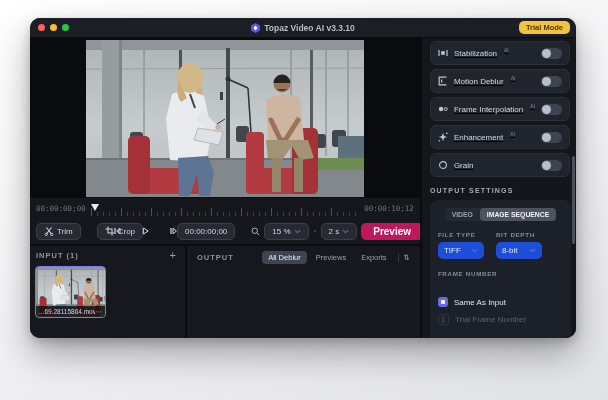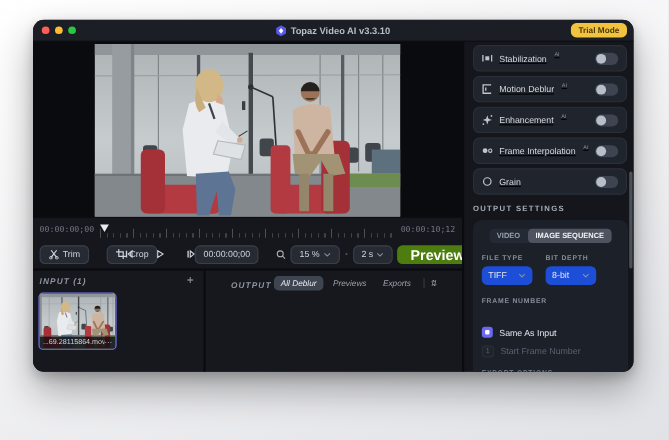--- a/index.html
+++ b/index.html
@@ -45,34 +45,34 @@
   
   .toolbar { height:26px; display:flex; align-items:center; padding:0 6px; gap:16px; position:relative; flex:0 0 auto; }
   .btn { display:inline-flex; align-items:center; gap:3px; background:#262a33; border:1px solid #3a404b; border-radius:5px;
     padding:0 7px; height:17px; font-size:8px; color:#d2d6dd; white-space:nowrap; }
   .chipsep { width:2px; height:2px; border-radius:50%; background:#4a505b; margin:0 1px; }
   .transport { position:absolute; left:0; right:160px; display:flex; justify-content:center; gap:16px; pointer-events:none; }
   .transport > * { pointer-events:auto; }
   .tbtn { width:12px; height:12px; display:flex; align-items:center; justify-content:center; }
   .rightctl { margin-left:auto; display:flex; align-items:center; gap:4px; }
   .chev { width:7px; height:5px; }
-  .previewbtn { background:#4d7c0f; border-radius:5px; height:17px; padding:0 12px; display:flex; align-items:center;
-    color:#fff; font-size:13px; font-weight:bold; }
+  .previewbtn { background:#be185d; border-radius:5px; height:17px; padding:0 12px; display:flex; align-items:center;
+    color:#fff; font-size:10px; font-weight:bold; }
   
   .panels { flex:1; border-top:2px solid #0a0b0f; display:flex; min-height:0; background:#16181e; }
   .inpanel { width:157px; border-right:2px solid #0a0b0f; padding:3px 4px; }
-  .panelhead { display:flex; align-items:flex-end; justify-content:space-between; padding:2px 2px;font-style:italic; }
+  .panelhead { display:flex; align-items:center; justify-content:space-between; padding:2px 2px; }
   .ptitle { font-size:7.5px; font-weight:bold; letter-spacing:1px; color:#8e949f; }
   .addbtn { font-size:11px; color:#9aa0aa; line-height:9px; padding:0 3px; }
   .thumb { margin:4px 0 0 1px; width:71px; height:52px; border:1.5px solid #7a78f7; border-radius:4px; overflow:hidden; position:relative; background:#0a0b0f; }
   .thumbname { position:absolute; left:0; right:0; bottom:0; height:11px; background:rgba(8,10,14,.78);
     display:flex; align-items:center; justify-content:space-between; padding:0 3px; }
   .fname { font-size:6.5px; color:#ced3da; white-space:nowrap; overflow:hidden; }
   .fmenu { font-size:7px; color:#ced3da; }
-  .outpanel { flex:1; padding:3px 21px; }
+  .outpanel { flex:1; padding:3px 8px; }
   .tabs { display:flex; align-items:center; gap:3px; }
   .tab { font-size:7.5px; color:#9aa0aa; padding:2px 6px; border-radius:4px; }
   .tab.active { background:#3e4450; color:#e8eaee; }
   .tabsep { width:1px; height:9px; background:#343a45; margin:0 2px; }
   .sorticon { font-size:7.5px; color:#9aa0aa; }
   
   .filters { padding:3px 6px 0 8px; display:flex; flex-direction:column; gap:4px; }
   .fcard { height:24px; background:#20242d; border:1px solid #2a2f39; border-radius:6px;
     display:flex; align-items:center; padding:0 7px; gap:6px;text-decoration:underline; }
   .ficon { width:10px; height:10px; flex:0 0 auto; display:flex; }
@@ -341,37 +341,37 @@
           </svg>
           <span class="flabel">Motion Deblur</span>
             <span class="fsup">AI</span>
           <div class="toggle">
               <div class="knob"></div>
             </div>
         </div>
 
         <div class="fcard">
           <svg class="ficon" viewBox="0 0 10 10">
+            <circle cx="3" cy="5" r="2.2" fill="#c0c5cd"></circle>
+            <circle cx="7.7" cy="5" r="1.5" fill="none" stroke="#c0c5cd" stroke-width="1"></circle>
+          </svg>
+          <span class="flabel">Frame Interpolation</span>
+            <span class="fsup">AI</span>
+          <div class="toggle">
+              <div class="knob"></div>
+            </div>
+        </div>
+
+        <div class="fcard">
+          <svg class="ficon" viewBox="0 0 10 10">
             <path d="M5 0.8 L6.1 3.9 L9.2 5 L6.1 6.1 L5 9.2 L3.9 6.1 L0.8 5 L3.9 3.9 Z" fill="#c0c5cd"></path>
             <circle cx="8.8" cy="1.4" r=".8" fill="#c0c5cd"></circle>
             <circle cx="1.4" cy="8.8" r=".8" fill="#c0c5cd"></circle>
           </svg>
           <span class="flabel">Enhancement</span>
-            <span class="fsup">AI</span>
-          <div class="toggle">
-              <div class="knob"></div>
-            </div>
-        </div>
-
-        <div class="fcard">
-          <svg class="ficon" viewBox="0 0 10 10">
-            <circle cx="3" cy="5" r="2.2" fill="#c0c5cd"></circle>
-            <circle cx="7.7" cy="5" r="1.5" fill="none" stroke="#c0c5cd" stroke-width="1"></circle>
-          </svg>
-          <span class="flabel">Frame Interpolation</span>
             <span class="fsup">AI</span>
           <div class="toggle">
               <div class="knob"></div>
             </div>
         </div>
 
         <div class="fcard">
           <svg class="ficon" viewBox="0 0 10 10">
             <circle cx="5" cy="5" r="3.4" fill="none" stroke="#c0c5cd" stroke-width="1.1"></circle>
           </svg>
@@ -414,21 +414,21 @@
 
         <div class="slabel mt10">FRAME NUMBER</div>
         <div class="checkrow">
           <span class="cbox">
               <i></i>
             </span>
           <span class="clabel">Same As Input</span>
         </div>
         <div class="disrow">
           <span class="numbox">1</span>
-          <span class="dislabel">Start Frame Number</span>
+          <span class="dislabel">Trial Frame Number</span>
         </div>
 
         <div class="slabel mt10">EXPORT OPTIONS</div>
       </div>
 
       <div class="exportbtn">
         <span class="lbl">Export</span>
         <span class="div"></span>
         <svg width="8" height="6" viewBox="0 0 8 6">
           <path d="M1 1.2 L4 4.4 L7 1.2" stroke="#ecebff" stroke-width="1.3" fill="none"></path>

